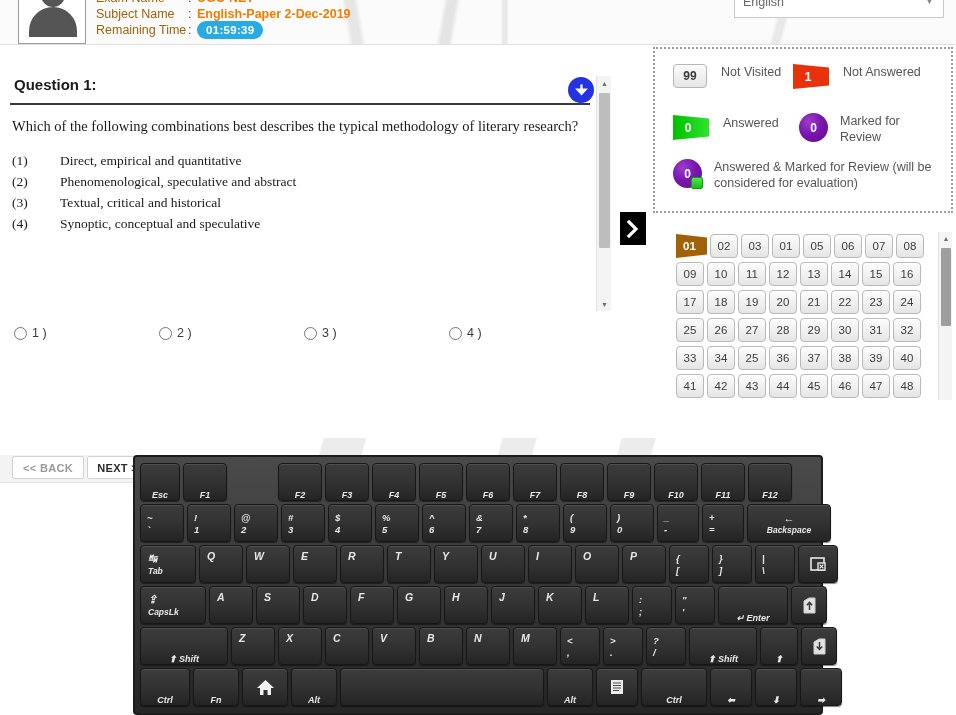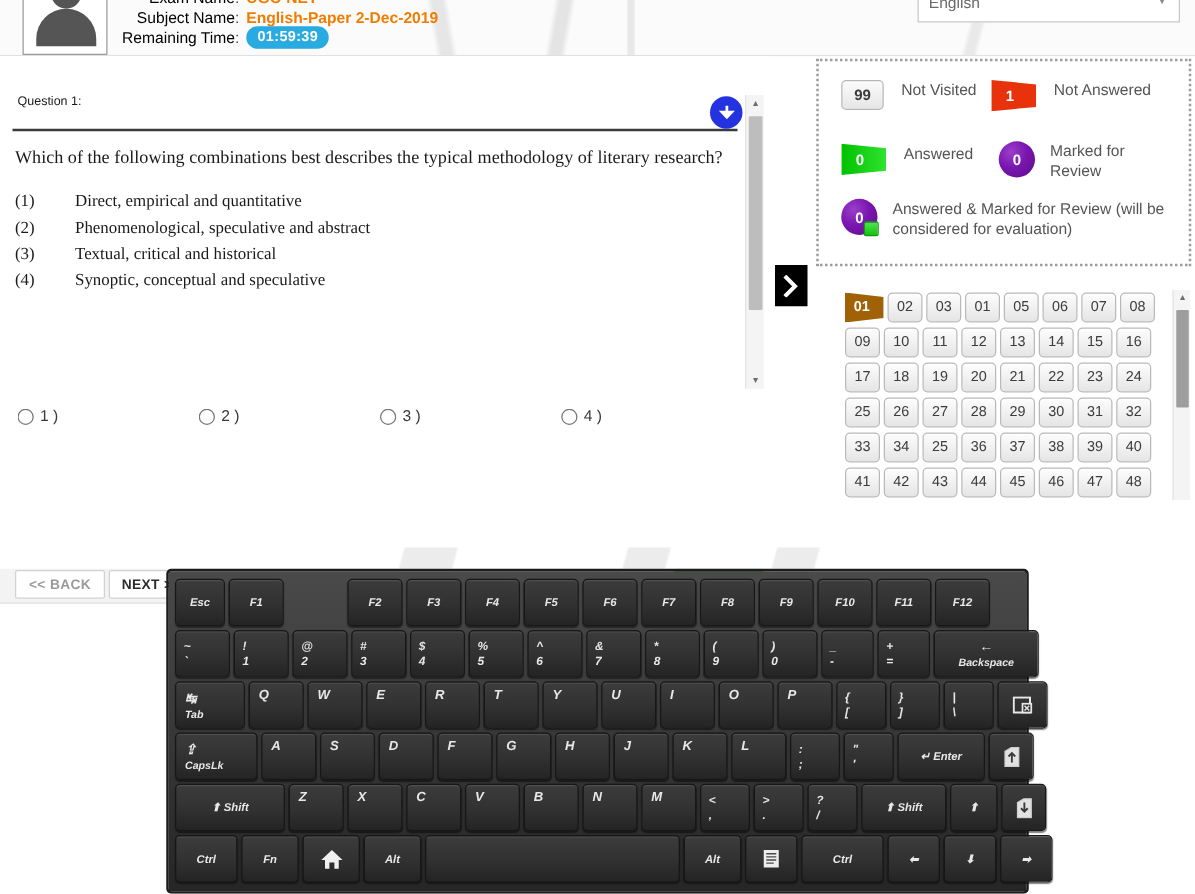--- a/index.html
+++ b/index.html
@@ -46,21 +46,21 @@
   .avatar-body {
     position:absolute; left:10px; top:20px; width:48px; height:30px;
     border-radius:24px 24px 0 0; background:#555;
   }
 
   .info-table {
     position:absolute; left:96px; top:-10px;
     font-size:12.5px; line-height:16px; color:#444;
   }
   .info-row { display:flex; align-items:center; height:16px; }
-  .info-label { width:92px; color:#000000; font-size:12.5px;text-align:right; }
+  .info-label { width:92px; color:#a16207; font-size:12.5px; }
   .info-colon { width:9px; color:#4a4a4a; }
   .info-val { color:#f07c00; font-weight:bold; font-size:12.5px; }
   .timer-pill {
     background:#29abe2; color:#fff; font-weight:bold; font-size:11.5px;
     border-radius:9px; padding:1px 9px; letter-spacing:.3px;
   }
 
   .lang-wrap {
     position:absolute; right:12px; top:-14px; width:210px; height:32px;
   }
@@ -77,21 +77,21 @@
     color:#888; font-size:11px;
   }
 
   
   .qpanel {
     position:absolute; left:0; top:45px; width:616px; height:355px;
     background:#fff;
   }
   .q-title {
     position:absolute; left:14px; top:31px;
-    font-size:10px; font-weight:normal; color:#1b1b1b;
+    font-size:15px; font-weight:bold; color:#1b1b1b;
     font-family:"Liberation Sans", sans-serif;
   }
   .q-underline {
     position:absolute; left:10px; top:58px; width:580px; height:2px; background:#3a3a3a;
   }
   .dl-icon {
     position:absolute; left:568px; top:32px; width:26px; height:26px;
     border-radius:50%; background:#2433e0;
     display:flex; align-items:center; justify-content:center;
     cursor:pointer;
@@ -315,21 +315,21 @@
     overflow:hidden;
     cursor:pointer;
   }
   .key .lbl { position:relative; z-index:2; white-space:nowrap; }
   .key.dual { flex-direction:column; align-items:flex-start; justify-content:center; padding-left:6px; gap:3px; }
   .key.dual .top, .key.dual .bot { font-size:9.5px; font-weight:bold; font-style:italic; line-height:9px; }
   .key.stack { flex-direction:column; align-items:center; justify-content:center; gap:1px; }
   .key.stack .s1 { font-size:11px; }
   .key.stack .s2 { font-size:8.5px; }
   .key.letter { justify-content:flex-start; align-items:flex-start; padding:4px 0 0 7px; font-size:10.5px; }
-  .key.fn { font-size:9px; }
+  .key.fn { font-size:9px;align-items:flex-end; }
   .key svg { display:block; }
 </style>
 </head>
 <body>
 
 <div id="app">
 
   <div class="header">
     <div class="header-wm"></div>
 

